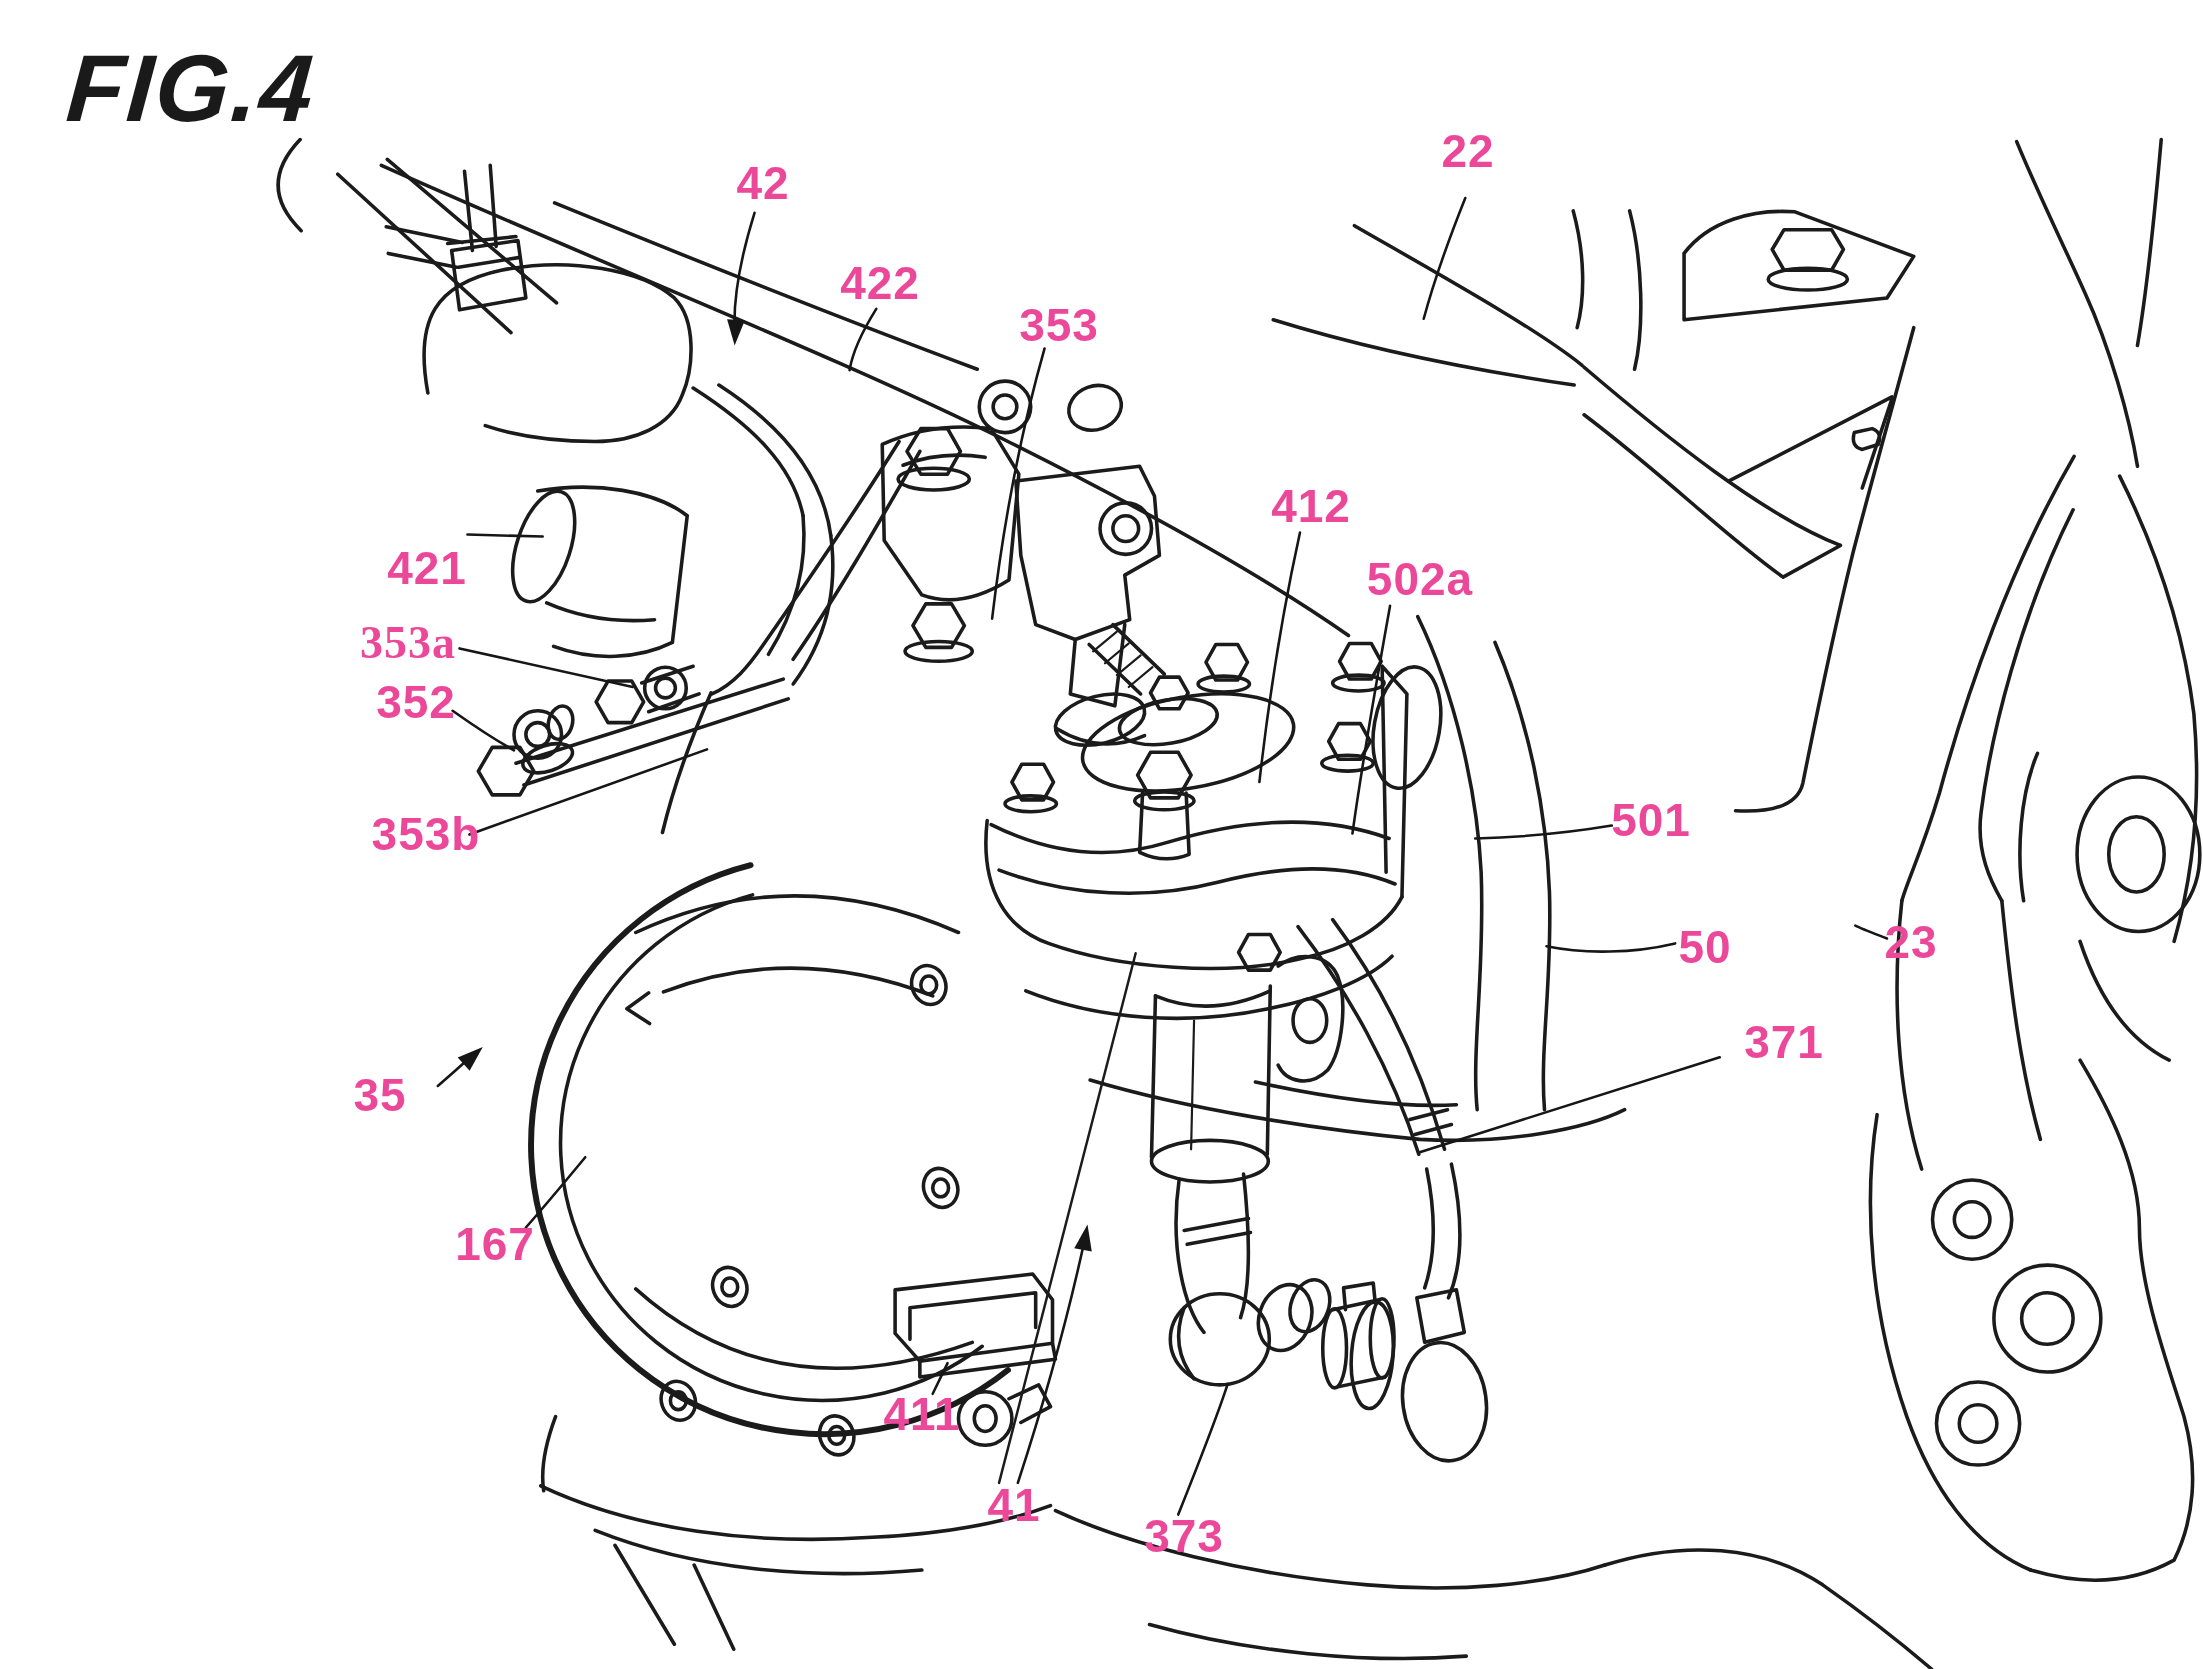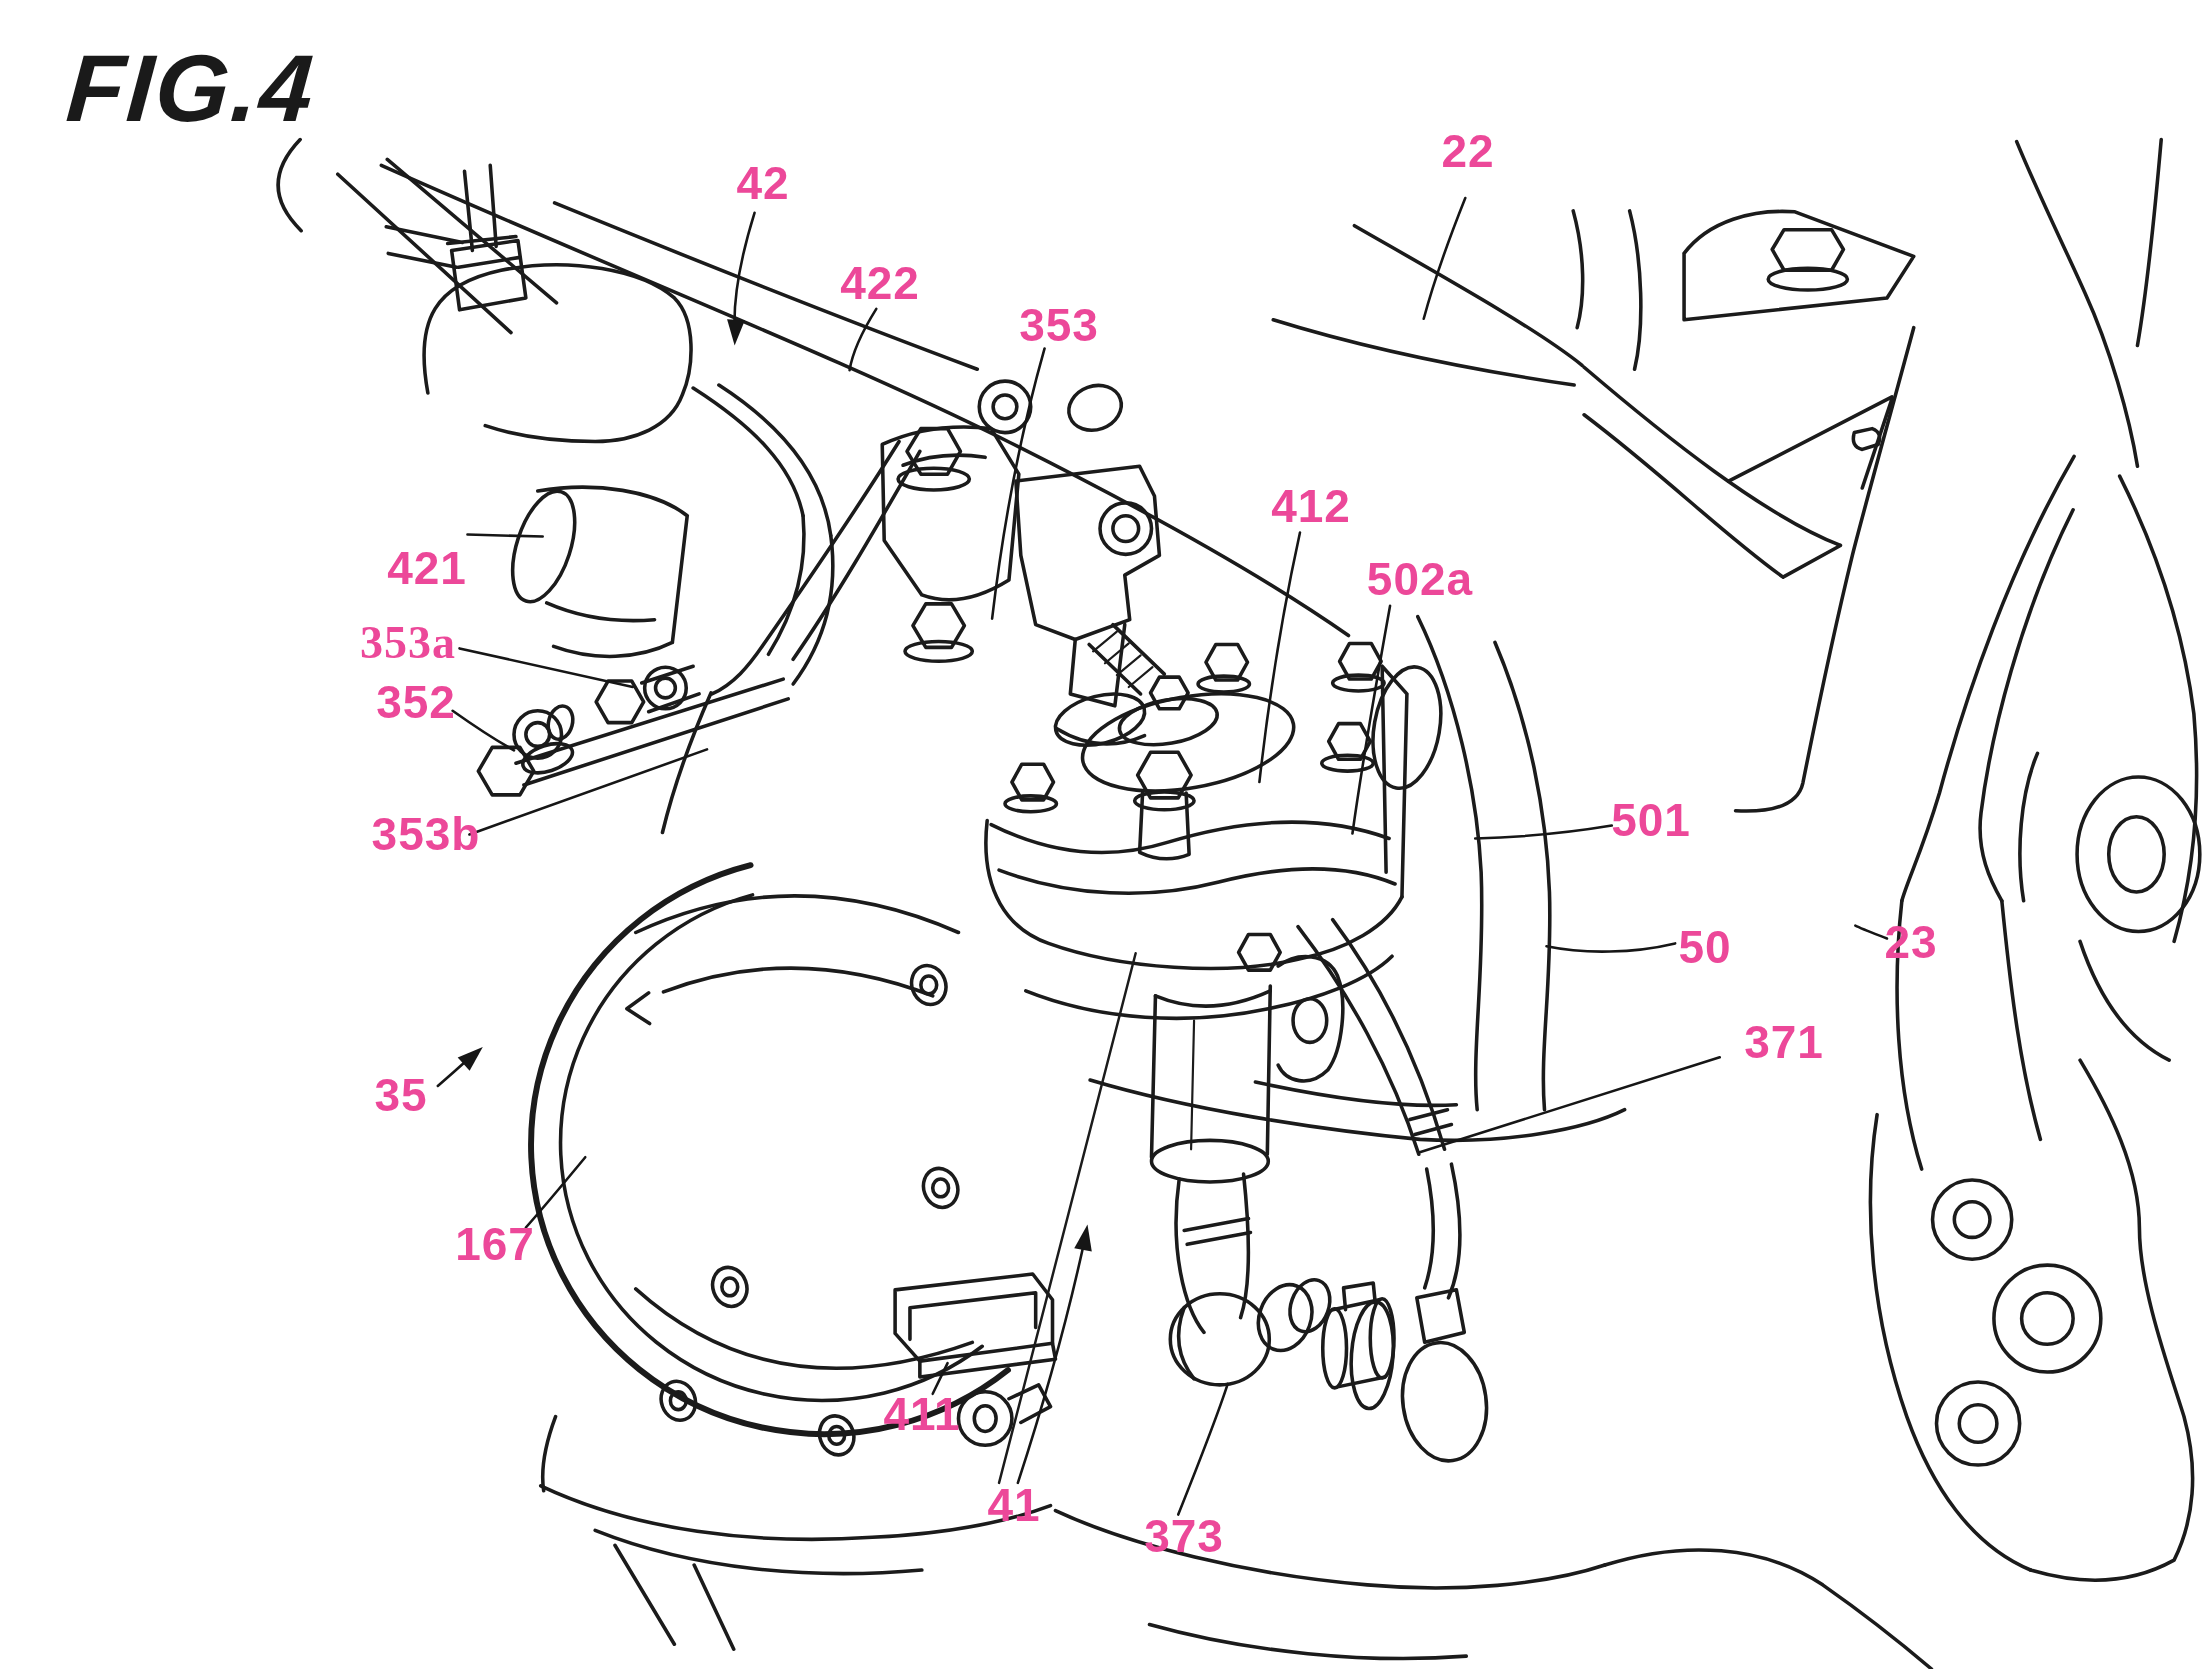--- a/index.html
+++ b/index.html
@@ -233,20 +233,20 @@
       <div class="ref-label" style="left: 427px; top: 532px; margin-top: 36px;">421</div>
       <div class="ref-label" style="left: 408px; top: 642px; font-family: Liberation Serif, serif;">353a</div>
       <div class="ref-label" style="left: 416px; top: 702px;">352</div>
       <div class="ref-label" style="left: 426px; top: 834px;">353b</div>
       <div class="ref-label" style="left: 1311px; top: 506px;">412</div>
       <div class="ref-label" style="left: 1420px; top: 579px;">502a</div>
       <div class="ref-label" style="left: 1651px; top: 820px;">501</div>
       <div class="ref-label" style="left: 1705px; top: 947px;">50</div>
       <div class="ref-label" style="left: 1911px; top: 942px;">23</div>
       <div class="ref-label" style="left: 1758px; top: 1042px; margin-left: 26px;">371</div>
-      <div class="ref-label" style="left: 401px; top: 1095px;">35</div>
+      <div class="ref-label" style="left: 380px; top: 1095px;">35</div>
       <div class="ref-label" style="left: 495px; top: 1244px;">167</div>
       <div class="ref-label" style="left: 922px; top: 1414px;">411</div>
       <div class="ref-label" style="left: 1014px; top: 1505px;">41</div>
       <div class="ref-label" style="left: 1184px; top: 1536px;">373</div>
     </div>
 </div>
 
 
 </body></html>

